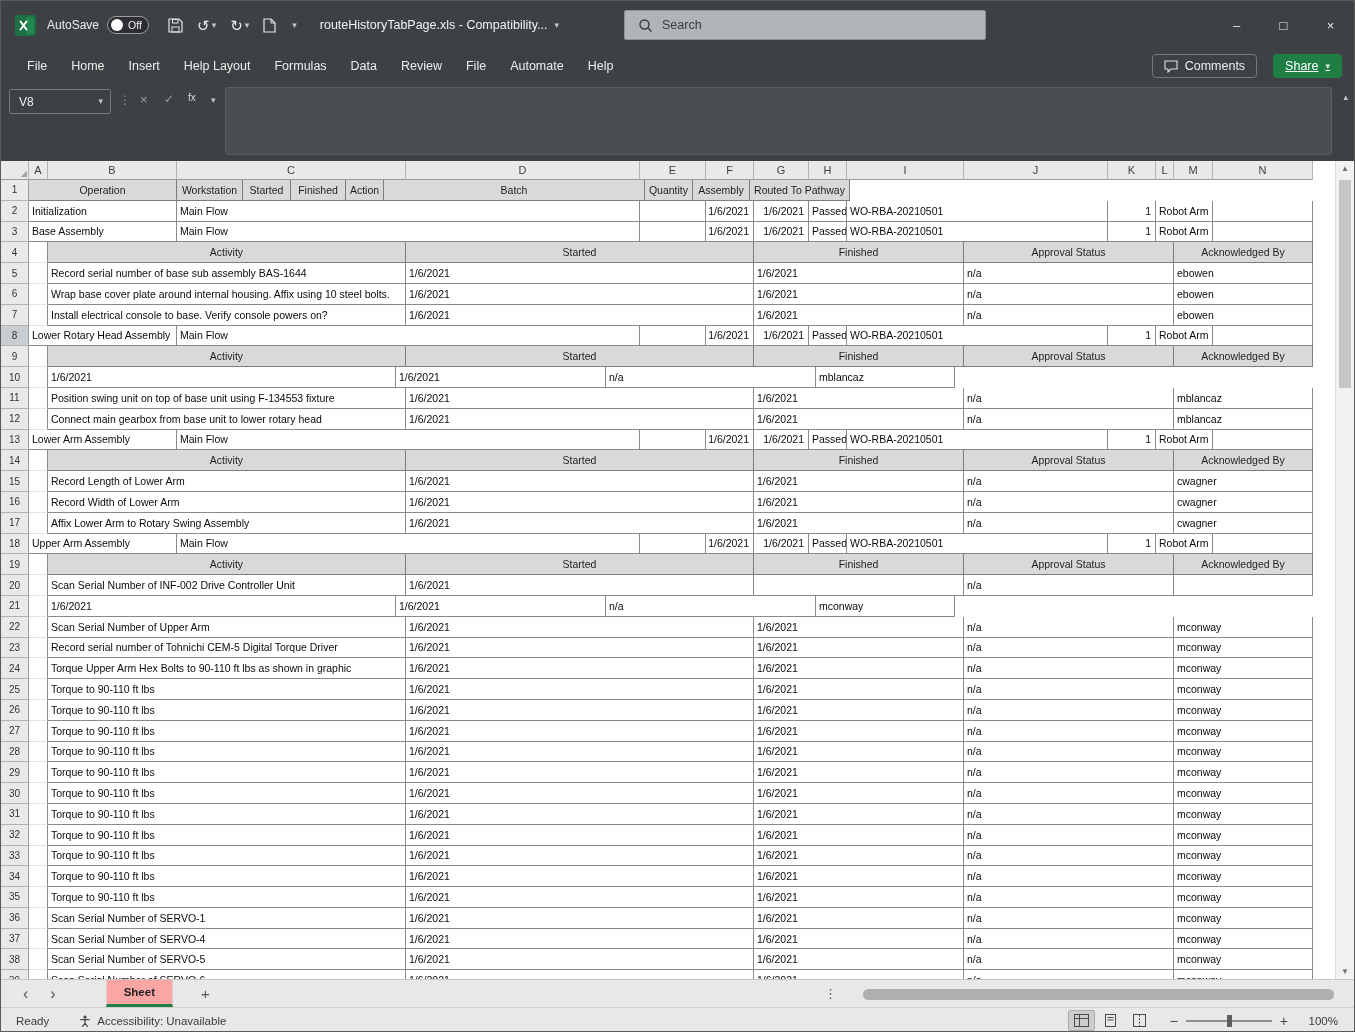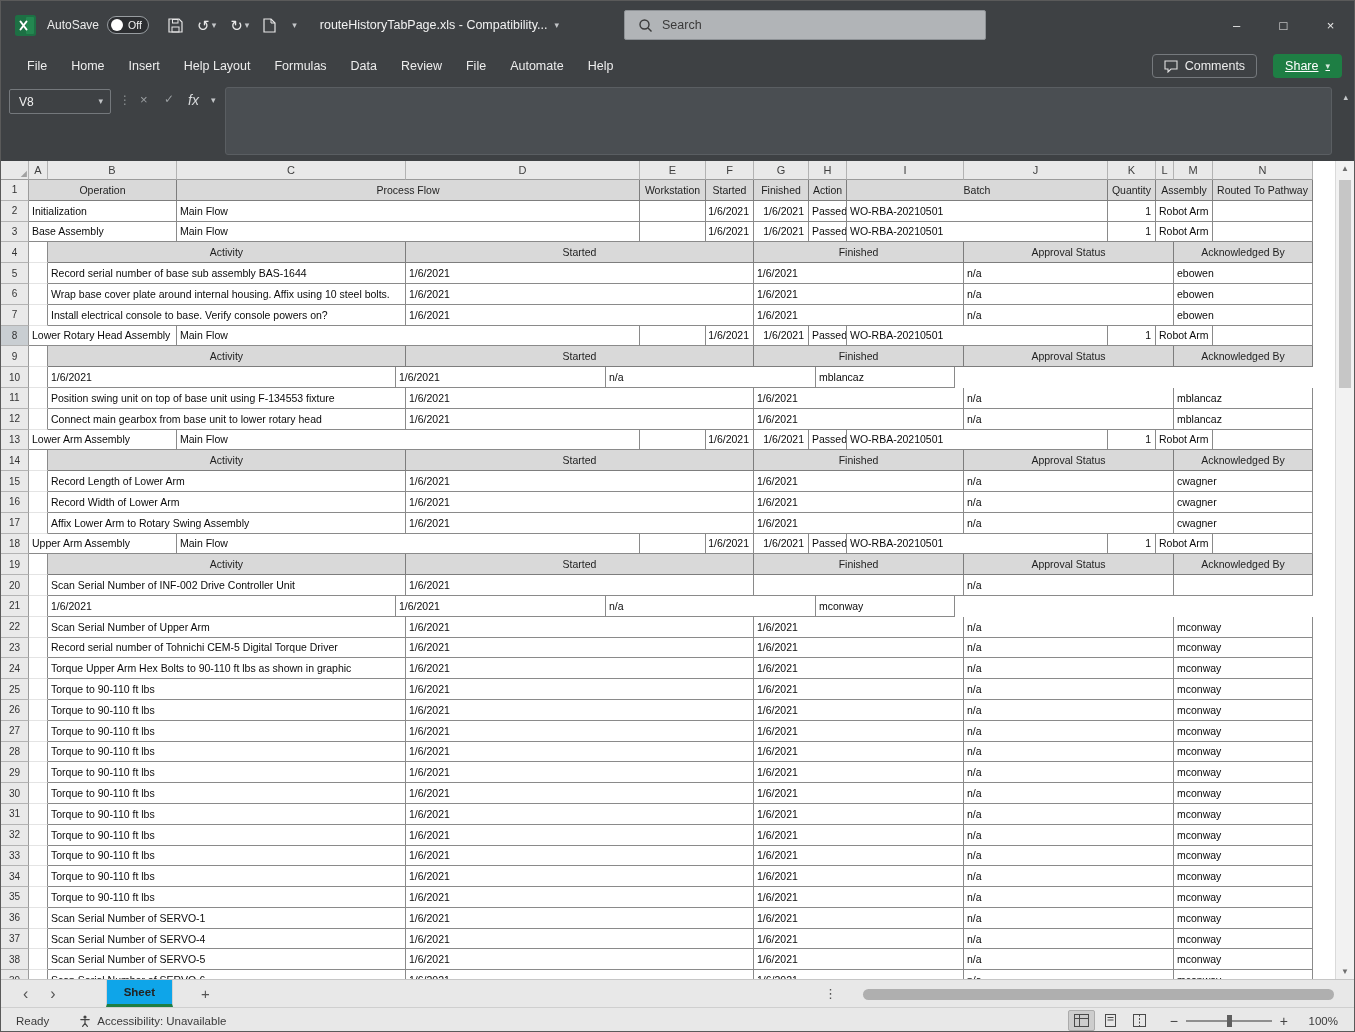--- a/index.html
+++ b/index.html
@@ -59,21 +59,21 @@
   .formulabar { position: relative; height: 78px; background: var(--chrome, #3e4144); }
   .namebox {
     position: absolute; left: 8px; top: 6px; width: 102px; height: 25px;
     border: 1px solid #74787c; border-radius: 2px; display: flex; align-items: center;
   }
   .namebox input { width: 70px; background: transparent; border: none; outline: none; color: #f0f0f0; font-size: 12px; padding-left: 9px; font-family: inherit; }
   .namebox .mini { margin-left: auto; margin-right: 7px; }
   .fdots  { position: absolute; left: 118px; top: 10px; font-size: 12px; color: #8d9194; }
   .fcancel{ position: absolute; left: 139px; top: 9px;  font-size: 13px; color: #9b9fa2; }
   .fcheck { position: absolute; left: 163px; top: 9px;  font-size: 12px; color: #9b9fa2; }
-  .ffx    { position: absolute; left: 187px; top: 9px;  font-size: 14px; font-style: italic; color: #d7d9db; }
+  .ffx    { position: absolute; left: 187px; top: 9px;  font-size: 10px; color: #d7d9db; }
   .fchev  { position: absolute; left: 210px; top: 13px; }
   .finput {
     position: absolute; left: 224px; top: 4px; right: 22px; bottom: 6px;
     background: #4a4e52; border: 1px solid #5a5e62; border-radius: 3px;
   }
   .fcollapse { position: absolute; right: 6px; top: 9px; font-size: 9px; color: #c5c8ca; }
   
   .gridwrap { position: relative; height: 818px; background: #fff; overflow: hidden; }
   .colrow { display: flex; height: 19px; }
   .corner, .colhdr {
@@ -102,21 +102,21 @@
   .vs-up   { position: absolute; top: 3px; left: 0; right: 0; text-align: center; font-size: 8px; color: #6e6e6e; }
   .vs-thumb{ position: absolute; top: 19px; left: 3px; right: 3px; height: 208px; background: #c6c6c6; }
   .vs-down { position: absolute; bottom: 3px; left: 0; right: 0; text-align: center; font-size: 8px; color: #6e6e6e; }
   
   .tabbar {
     height: 28px; background: var(--panel, #e8e8e8); border-top: 1px solid #c6c6c6;
     display: flex; align-items: center; padding-left: 22px;
   }
   .tabnav { font-size: 16px; color: #555; margin-right: 22px; line-height: 1; }
   .sheettab {
-    height: 27px; background: #0ea5e9; border-left: 1px solid #d2d2d2; border-right: 1px solid #d2d2d2;
+    height: 27px; background: #fca5a5; border-left: 1px solid #d2d2d2; border-right: 1px solid #d2d2d2;
     border-bottom: 3px solid var(--accent_green, #1e7e44); display: flex; align-items: center;
     padding: 0 17px; margin-left: 28px; font-size: 11.5px; font-weight: bold; color: #222;
   }
   .addsheet { font-size: 15px; color: #555; margin-left: 28px; }
   .flexspace { flex: 1; }
   .tabdots { font-size: 13px; color: #555; margin-right: 14px; }
   .hscroll { position: relative; width: 497px; height: 28px; margin-right: 6px; }
   .hthumb { position: absolute; top: 9px; left: 12px; right: 14px; height: 11px; background: #afafaf; border-radius: 6px; }
   
   .statusbar {
@@ -250,21 +250,20 @@
         <div class="colhdr" style="width: 144px;">J</div>
         <div class="colhdr" style="width: 48px;">K</div>
         <div class="colhdr" style="width: 18px;">L</div>
         <div class="colhdr" style="width: 39px;">M</div>
         <div class="colhdr" style="width: 100px;">N</div>
       </div>
     <div id="rows">
         <div class="row">
           <div class="gut">1</div>
           <div class="c hdr" style="width: 148px;">Operation</div>
-          <div class="c hdr" style="width: 463px;">Process Flow</div>
           <div class="c hdr" style="width: 66px;">Workstation</div>
           <div class="c hdr" style="width: 48px;">Started</div>
           <div class="c hdr" style="width: 55px;">Finished</div>
           <div class="c hdr" style="width: 38px;">Action</div>
           <div class="c hdr" style="width: 261px;">Batch</div>
           <div class="c hdr" style="width: 48px;">Quantity</div>
           <div class="c hdr" style="width: 57px;">Assembly</div>
           <div class="c hdr" style="width: 100px;">Routed To Pathway</div>
         </div>
         <div class="row">

